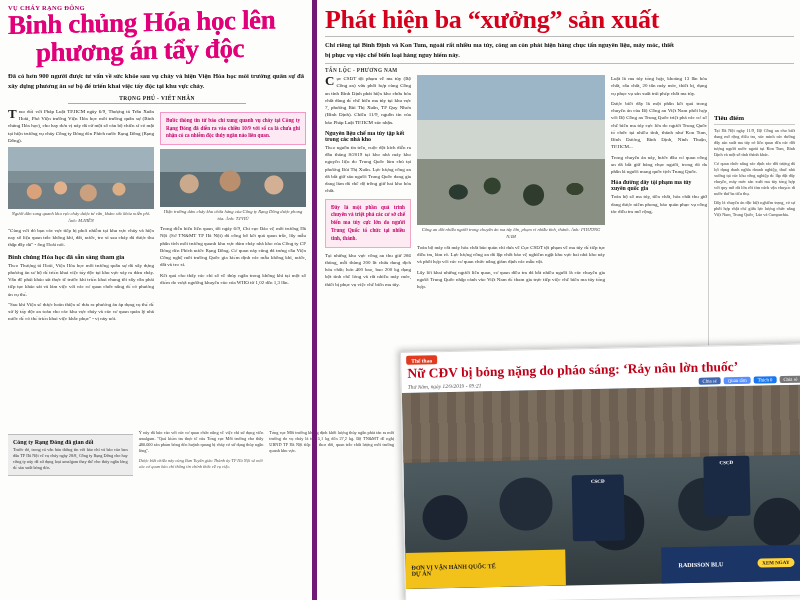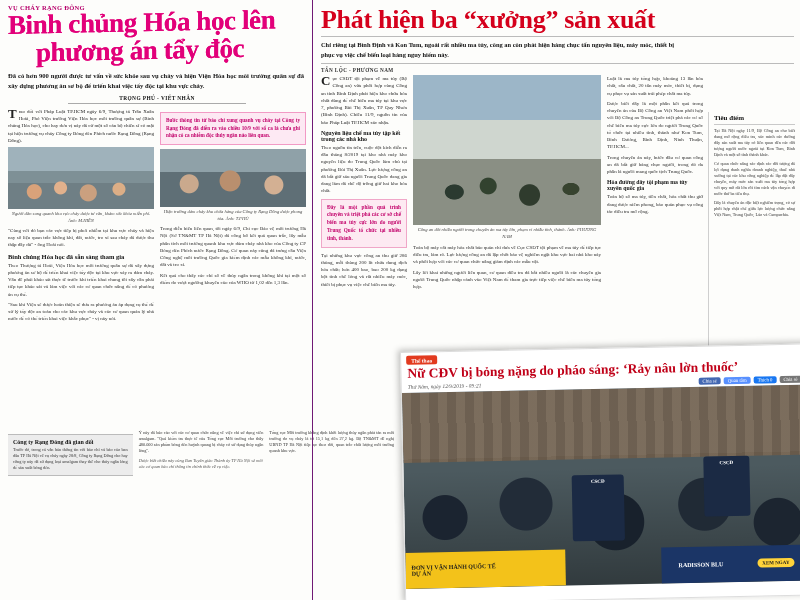--- a/index.html
+++ b/index.html
@@ -92,21 +92,21 @@
   }
   .greybox {
     background: #ececec; border-top: 1px solid #bbb; border-bottom: 1px solid #bbb;
     padding: 4px 5px; margin-top: 4px;
   }
   .greybox-title { font-size: 6px; font-weight: bold; color: #111; margin-bottom: 2px; }
 
   
   .right-area {
     position: absolute; left: 312px; top: 0; width: 488px; height: 600px;
-    border-left: 1px solid #701a75;
+    border-left: 5px solid #701a75;
     padding: 4px 6px 0 8px;
   }
   .headline-right {
     color: #d5001c; font-weight: bold; font-size: 26px; line-height: 1.05;
     letter-spacing: -0.3px; margin: 2px 0 3px 0;
     font-family: "Liberation Serif", serif;
   }
   .sapo-right {
     font-size: 6.4px; line-height: 1.55; font-weight: bold; color: #111;
     text-align: justify; padding-right: 120px; margin-bottom: 3px;

